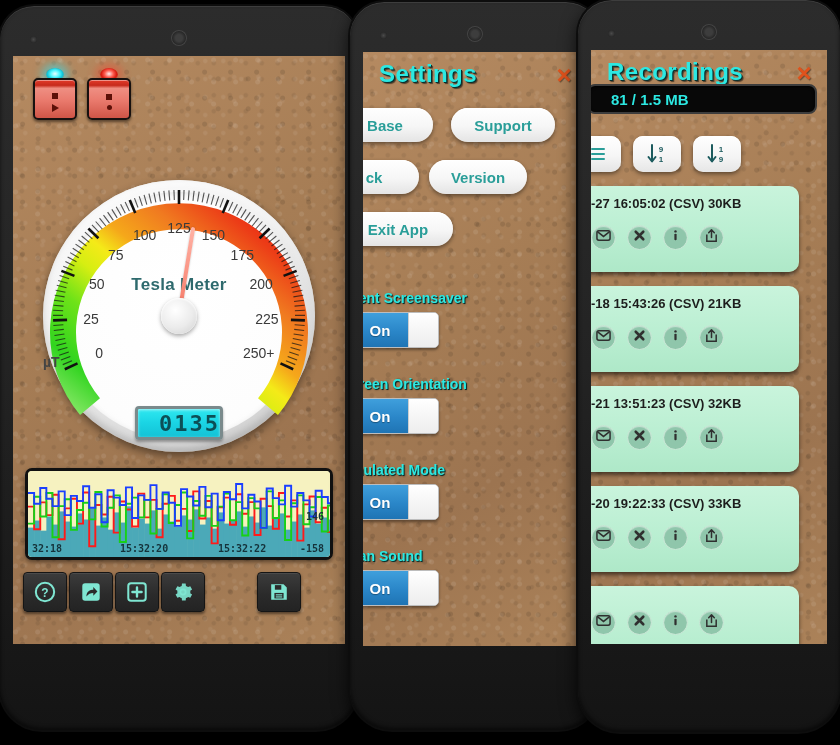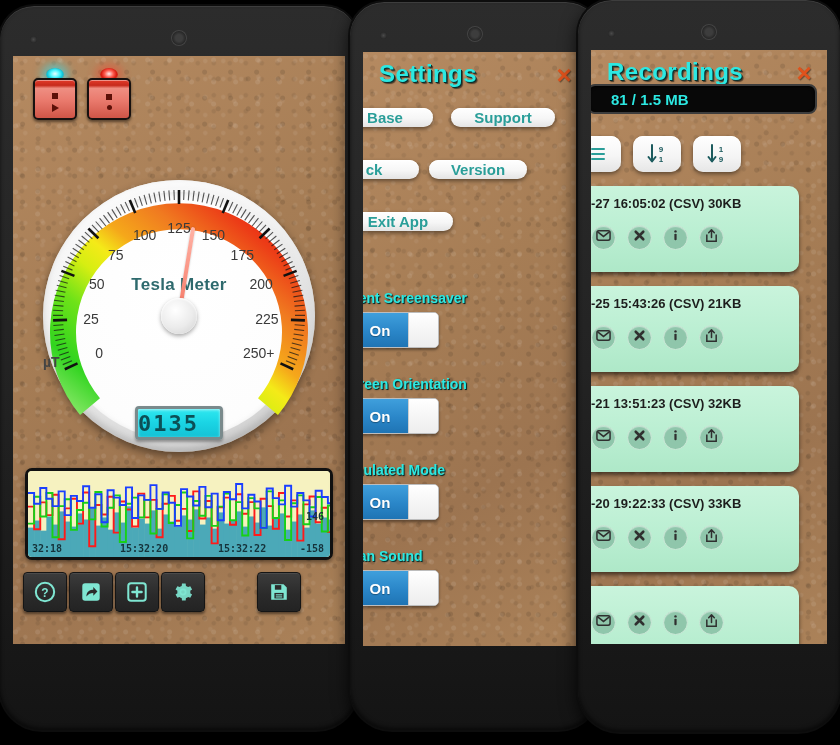--- a/index.html
+++ b/index.html
@@ -104,21 +104,21 @@
     position:absolute; left:50%; top:50%; width:36px; height:36px; margin:-18px 0 0 -18px;
     border-radius:50%;
     background:radial-gradient(circle at 40% 34%,#ffffff,#ebebeb 55%,#cfcfcf 100%);
     box-shadow:0 2px 4px rgba(0,0,0,.35), inset 0 1px 2px #fff;
   }
   .lcd {
     position:absolute; left:50%; transform:translateX(-50%); bottom:12px;
     width:88px; height:34px; border-radius:4px;
     background:linear-gradient(180deg,#2ee8f0 0%,#1ad4e4 50%,#14c2d6 100%);
     border:3px solid #7a8a8c;
-    display:flex; align-items:center; justify-content:flex-start;
+    display:flex; align-items:center; justify-content:flex-end;
     box-shadow:inset 0 1px 3px rgba(255,255,255,.6), 0 2px 3px rgba(0,0,0,.35);
   }
   .lcd span { font-family:"DejaVu Sans Mono", monospace; font-size:22px; font-weight:bold;
     color:#0c4f56; letter-spacing:2px; }
   .tick-lbl { position:absolute; font-size:14px; color:#3a3a3a; font-weight:normal; }
 
   
   .chart-box {
     position:absolute; left:12px; right:12px; top:412px; height:92px;
     border:3px solid #111; border-radius:7px; overflow:hidden; background:#f6f2c0;
@@ -148,21 +148,21 @@
     letter-spacing:.4px;
   }
   .close-x {
     position:absolute; top:10px; right:10px; width:26px; height:26px;
     display:flex; align-items:center; justify-content:center;
     font-size:26px; font-weight:bold; color:#e0521c; line-height:1;
     text-shadow:1px 1px 1px rgba(0,0,0,.4);
   }
 
   .pill {
-    height:19px; border-radius:17px; background:linear-gradient(180deg,#ffffff 0%,#f6f6f6 55%,#e4e4e4 100%);
+    height:34px; border-radius:17px; background:linear-gradient(180deg,#ffffff 0%,#f6f6f6 55%,#e4e4e4 100%);
     display:flex; align-items:center; justify-content:center;
     color:#2a9e99; font-size:15px; font-weight:bold;
     box-shadow:0 2px 4px rgba(0,0,0,.45), inset 0 1px 0 #fff;
     padding:0 14px; white-space:nowrap;
   }
 
   .sw-label { font-size:14px; font-weight:bold; color:#2ce8e2;
     text-shadow:1px 1px 0 #06322f, 1px 1px 2px rgba(0,0,0,.5); }
   .toggle {
     width:88px; height:36px; border-radius:5px; margin-top:6px;
@@ -595,21 +595,21 @@
               </div>
               <div class="rec-ico">
                 <span><svg width="15" height="15" viewBox="0 0 16 16">
                     <path d="M3 7 L3 14 L13 14 L13 7" fill="none" stroke="#2f2f2f" stroke-width="1.6"></path>
                     <path d="M8 10 L8 2 M5 5 L8 1.8 L11 5" fill="none" stroke="#2f2f2f" stroke-width="1.6" stroke-linecap="round" stroke-linejoin="round"></path>
                   </svg></span>
               </div>
             </div>
           </div>
           <div class="rec-card">
-            <div class="rec-name">-25 15:43:26 (CSV) 21KB</div>
+            <div class="rec-name">-18 15:43:26 (CSV) 21KB</div>
             <div class="rec-icons">
               <div class="rec-ico">
                 <span><svg width="15" height="15" viewBox="0 0 16 16">
                     <rect x="1" y="3" width="14" height="10" rx="2" fill="none" stroke="#2f2f2f" stroke-width="1.6"></rect>
                     <path d="M1.8 4.2 L8 9 L14.2 4.2" fill="none" stroke="#2f2f2f" stroke-width="1.6"></path>
                   </svg></span>
               </div>
               <div class="rec-ico">
                 <span><svg width="15" height="15" viewBox="0 0 16 16">
                     <path d="M4 4 L12 12 M12 4 L4 12" stroke="#2f2f2f" stroke-width="2.8" stroke-linecap="round"></path>

